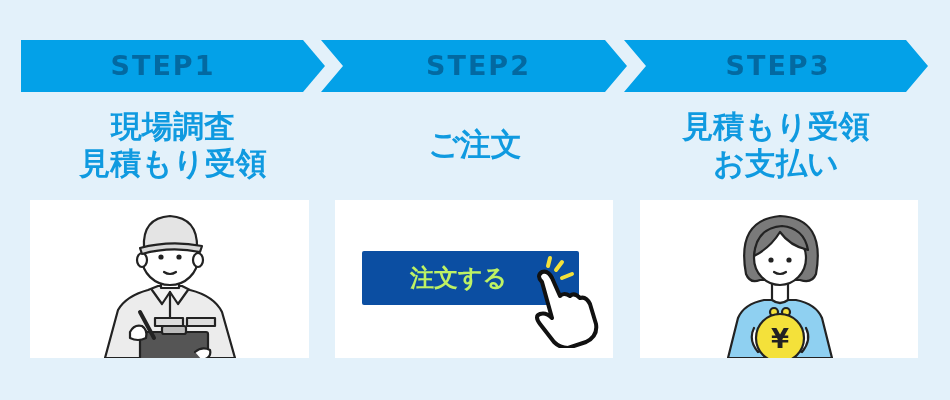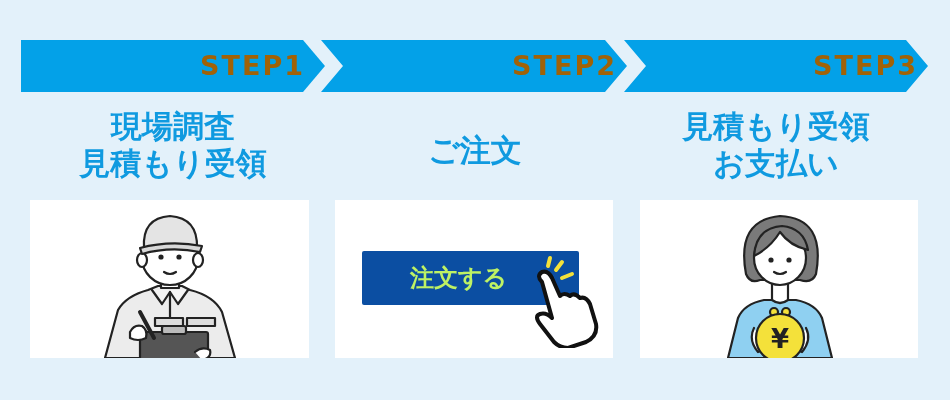--- a/index.html
+++ b/index.html
@@ -1,19 +1,19 @@
 <!DOCTYPE html>
 <html><head>
 <meta charset="utf-8">
 <style>
   html,body{margin:0;padding:0;}
   body{width:950px;height:400px;background:#e3f1fa;position:relative;overflow:hidden;font-family:"DejaVu Sans","Liberation Sans",sans-serif;}
   .banner{position:absolute;top:40px;height:52px;}
   .banner svg{position:absolute;left:0;top:0;}
-  .banner .label{position:absolute;left:0;right:0;top:0;height:52px;line-height:52px;text-align:right;color:#a16207;font-weight:bold;font-size:27px;letter-spacing:2px;font-family:"DejaVu Sans",sans-serif;}
+  .banner .label{position:absolute;left:0;right:0;top:0;height:52px;line-height:52px;text-align:center;color:#0369a1;font-weight:bold;font-size:27px;letter-spacing:2px;font-family:"DejaVu Sans",sans-serif;}
   .title{position:absolute;color:#0f9ae0;font-weight:bold;font-size:31px;line-height:37px;text-align:center;}
   .card{position:absolute;top:200px;height:158px;background:#fff;overflow:hidden;}
   .order-btn{position:absolute;left:362px;top:251px;width:217px;height:54px;background:#0b4ea2;border-radius:2px;color:#bef264;font-weight:bold;font-size:24px;line-height:54px;text-indent:48px;}
 </style>
 </head>
 <body>
 
 <div class="banner" style="left:21px;width:306px;">
   <svg width="306" height="52">
     <polygon points="0,0 282,0 304,26 282,52 0,52" fill="#03a1e8"></polygon>
@@ -32,21 +32,21 @@
   <svg width="306" height="52">
     <polygon points="0,0 282,0 304,26 282,52 0,52 22,26" fill="#03a1e8"></polygon>
   </svg>
   <div class="label" style="left:14px;right:12px;">STEP3</div>
 </div>
 
 <div class="title" style="left:21px;width:304px;top:108px;font-family:Liberation Serif, serif;">
   <div>現場調査</div>
   <div>見積もり受領</div>
 </div>
-<div class="title" style="left:321px;width:308px;top:132px;">
+<div class="title" style="left:321px;width:308px;top:126px;">
   <div>ご注文</div>
 </div>
 <div class="title" style="left:624px;width:304px;top:108px;">
   <div>見積もり受領</div>
   <div>お支払い</div>
 </div>
 
 <div class="card" style="left:30px;width:279px;">
   <svg width="279" height="158" viewBox="0 0 279 158">
     <g stroke="#222" stroke-width="2.2" fill="none" stroke-linejoin="round" stroke-linecap="round">

